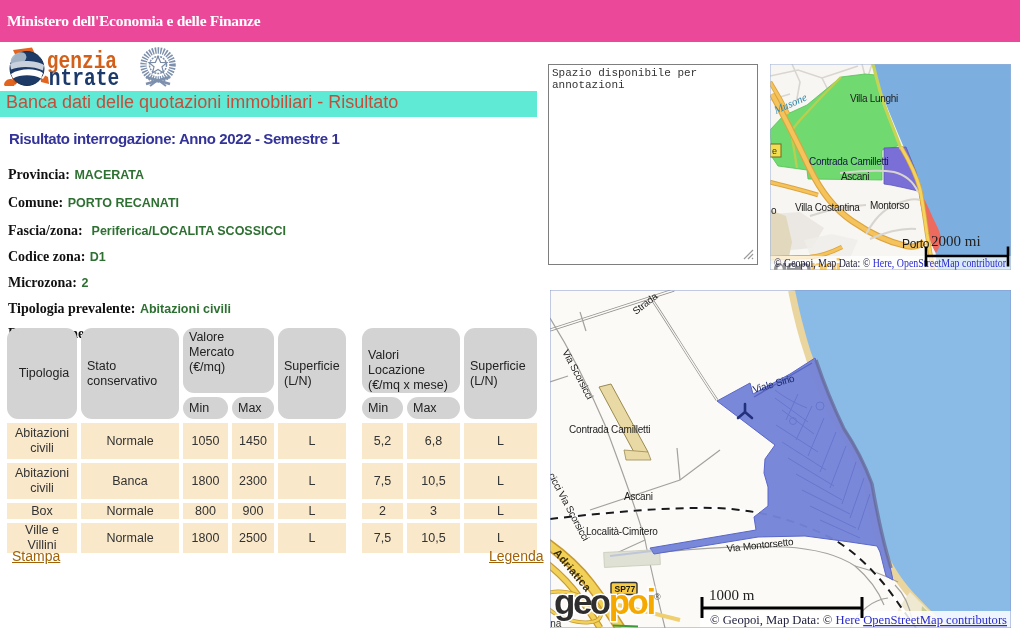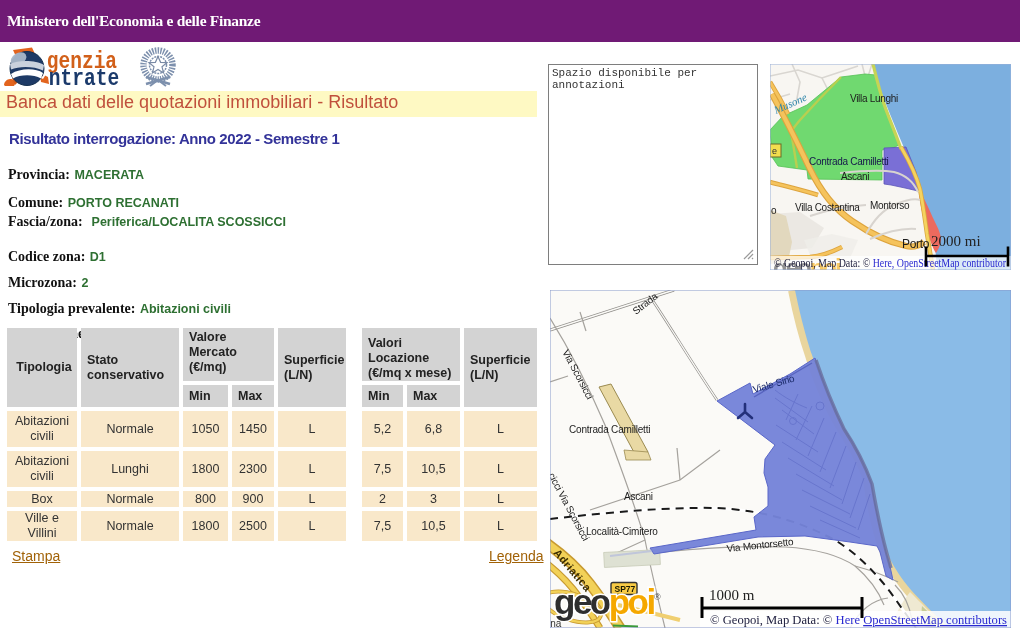--- a/index.html
+++ b/index.html
@@ -1,27 +1,27 @@
 <!DOCTYPE html>
 <html><head>
 <meta charset="utf-8">
 <style>
   html,body{margin:0;padding:0;background:#fff;}
   body{width:1020px;height:630px;position:relative;overflow:hidden;font-family:"Liberation Sans",sans-serif;}
-  .topbar{position:absolute;left:0;top:0;width:1020px;height:42px;background:#701a75;}
+  .topbar{position:absolute;left:0;top:0;width:1020px;height:42px;background:#ec4899;}
   .topbar span{position:absolute;left:7px;top:12px;color:#fff;font-family:"Liberation Serif",serif;font-weight:bold;font-size:15.5px;letter-spacing:-0.3px;}
-  .banner{position:absolute;left:0;top:91px;width:537px;height:26px;background:#fef9c3;}
+  .banner{position:absolute;left:0;top:91px;width:537px;height:26px;background:#5eead4;}
   .banner span{position:absolute;left:6px;top:1px;font-size:18px;color:#c0503c;}
   .rtitle{position:absolute;left:9px;top:130px;font-size:15px;font-weight:bold;color:#333399;letter-spacing:-0.4px;}
   .lab{font-family:"Liberation Serif",serif;font-weight:bold;font-size:14px;color:#111;}
   .val{font-weight:bold;font-size:12.5px;color:#2e7032;}
   .row{position:absolute;left:8px;white-space:nowrap;margin-top:16px;}
   table{position:absolute;left:3px;top:324px;border-collapse:separate;border-spacing:4px;table-layout:fixed;}
   td,th{font-size:12.5px;padding:0;overflow:hidden;line-height:15px;}
-  th{background:#d3d3d3;font-weight:bold;color:#222;text-align:left;vertical-align:middle;padding-left:6px;}
+  th{background:#d3d3d3;font-weight:normal;color:#222;text-align:left;vertical-align:middle;padding-left:6px;border-radius:11px;}
   td{background:#f9e8ca;color:#333;text-align:center;vertical-align:middle;line-height:15px;}
   td.sp,th.sp{background:transparent;padding:0;}
   .links a{font-family:Liberation Sans, sans-serif;font-size:14px;color:#a16207;text-decoration:underline;}
   #stampa{position:absolute;left:12px;top:548px;}
   #legenda{position:absolute;left:489px;top:548px;}
   textarea{position:absolute;left:548px;top:64px;width:202px;height:195px;border:1px solid #7e7e7e;font-family:"Liberation Mono",monospace;font-size:11px;color:#333;padding:2px 3px;resize:none;background:#fff;overflow:hidden;}
   #map1{position:absolute;left:770px;top:64px;width:241px;height:206px;}
   #map2{position:absolute;left:550px;top:290px;width:461px;height:338px;}
 </style>
 </head>
@@ -57,21 +57,21 @@
   <path d="M158 12.5 L160.6 18.3 L167 18.6 L162 22.8 L163.6 29 L158 25.5 L152.4 29 L154 22.8 L149 18.6 L155.4 18.3 Z" fill="#fff" stroke="#7a8aa5" stroke-width="1.2"></path>
 </svg>
 
 <div class="banner">
     <span>Banca dati delle quotazioni immobiliari - Risultato</span>
   </div>
 
 <div class="rtitle">Risultato interrogazione: Anno 2022 - Semestre 1</div>
 <div class="row" style="top:149px"><span class="lab">Provincia:</span> <span class="val">MACERATA</span></div>
 <div class="row" style="top:177px"><span class="lab">Comune:</span> <span class="val">PORTO RECANATI</span></div>
-<div class="row" style="top:196px"><span class="lab">Fascia/zona:</span>&nbsp; <span class="val">Periferica/LOCALITA SCOSSICCI</span></div>
+<div class="row" style="top:205px"><span class="lab">Fascia/zona:</span>&nbsp; <span class="val">Periferica/LOCALITA SCOSSICCI</span></div>
 <div class="row" style="top:231px"><span class="lab">Codice zona:</span> <span class="val">D1</span></div>
 <div class="row" style="top:257px"><span class="lab">Microzona:</span> <span class="val">2</span></div>
 <div class="row" style="top:283px"><span class="lab">Tipologia prevalente:</span> <span class="val">Abitazioni civili</span></div>
 <div class="row" style="top:308px"><span class="lab">Destinazione:</span> <span class="val">Residenziale</span></div>
 
 <table>
  <colgroup>
       <col style="width:70px">
       <col style="width:98px">
       <col style="width:45px">
@@ -82,21 +82,21 @@
       <col style="width:53px">
       <col style="width:73px">
     </colgroup>
  <tbody>
       <tr>
   <th rowspan="2" style="height:47px;text-align:center;padding-left:4px">Tipologia</th>
   <th rowspan="2">Stato<br>conservativo</th>
   <th colspan="2" style="vertical-align:top;padding-top:2px">Valore<br>Mercato<br>(€/mq)</th>
   <th rowspan="2">Superficie<br>(L/N)</th>
   <th rowspan="2" class="sp"></th>
-  <th colspan="2" style="vertical-align:top;padding-top:8px">Valori<br>Locazione<br>(€/mq x mese)</th>
+  <th colspan="2" style="vertical-align:top;padding-top:20px">Valori<br>Locazione<br>(€/mq x mese)</th>
   <th rowspan="2">Superficie<br>(L/N)</th>
  </tr>
  <tr>
   <th style="height:22px">Min</th>
         <th>Max</th>
         <th>Min</th>
         <th>Max</th>
  </tr>
  <tr>
   <td style="height:36px">Abitazioni<br>civili</td>
@@ -104,21 +104,21 @@
         <td>1050</td>
         <td>1450</td>
         <td>L</td>
         <td class="sp"></td>
         <td>5,2</td>
         <td>6,8</td>
         <td>L</td>
  </tr>
  <tr>
   <td style="height:36px">Abitazioni<br>civili</td>
-        <td>Lunghi</td>
+        <td>Banca</td>
         <td>1800</td>
         <td>2300</td>
         <td>L</td>
         <td class="sp"></td>
         <td>7,5</td>
         <td>10,5</td>
         <td>L</td>
  </tr>
  <tr>
   <td style="height:16px">Box</td>

